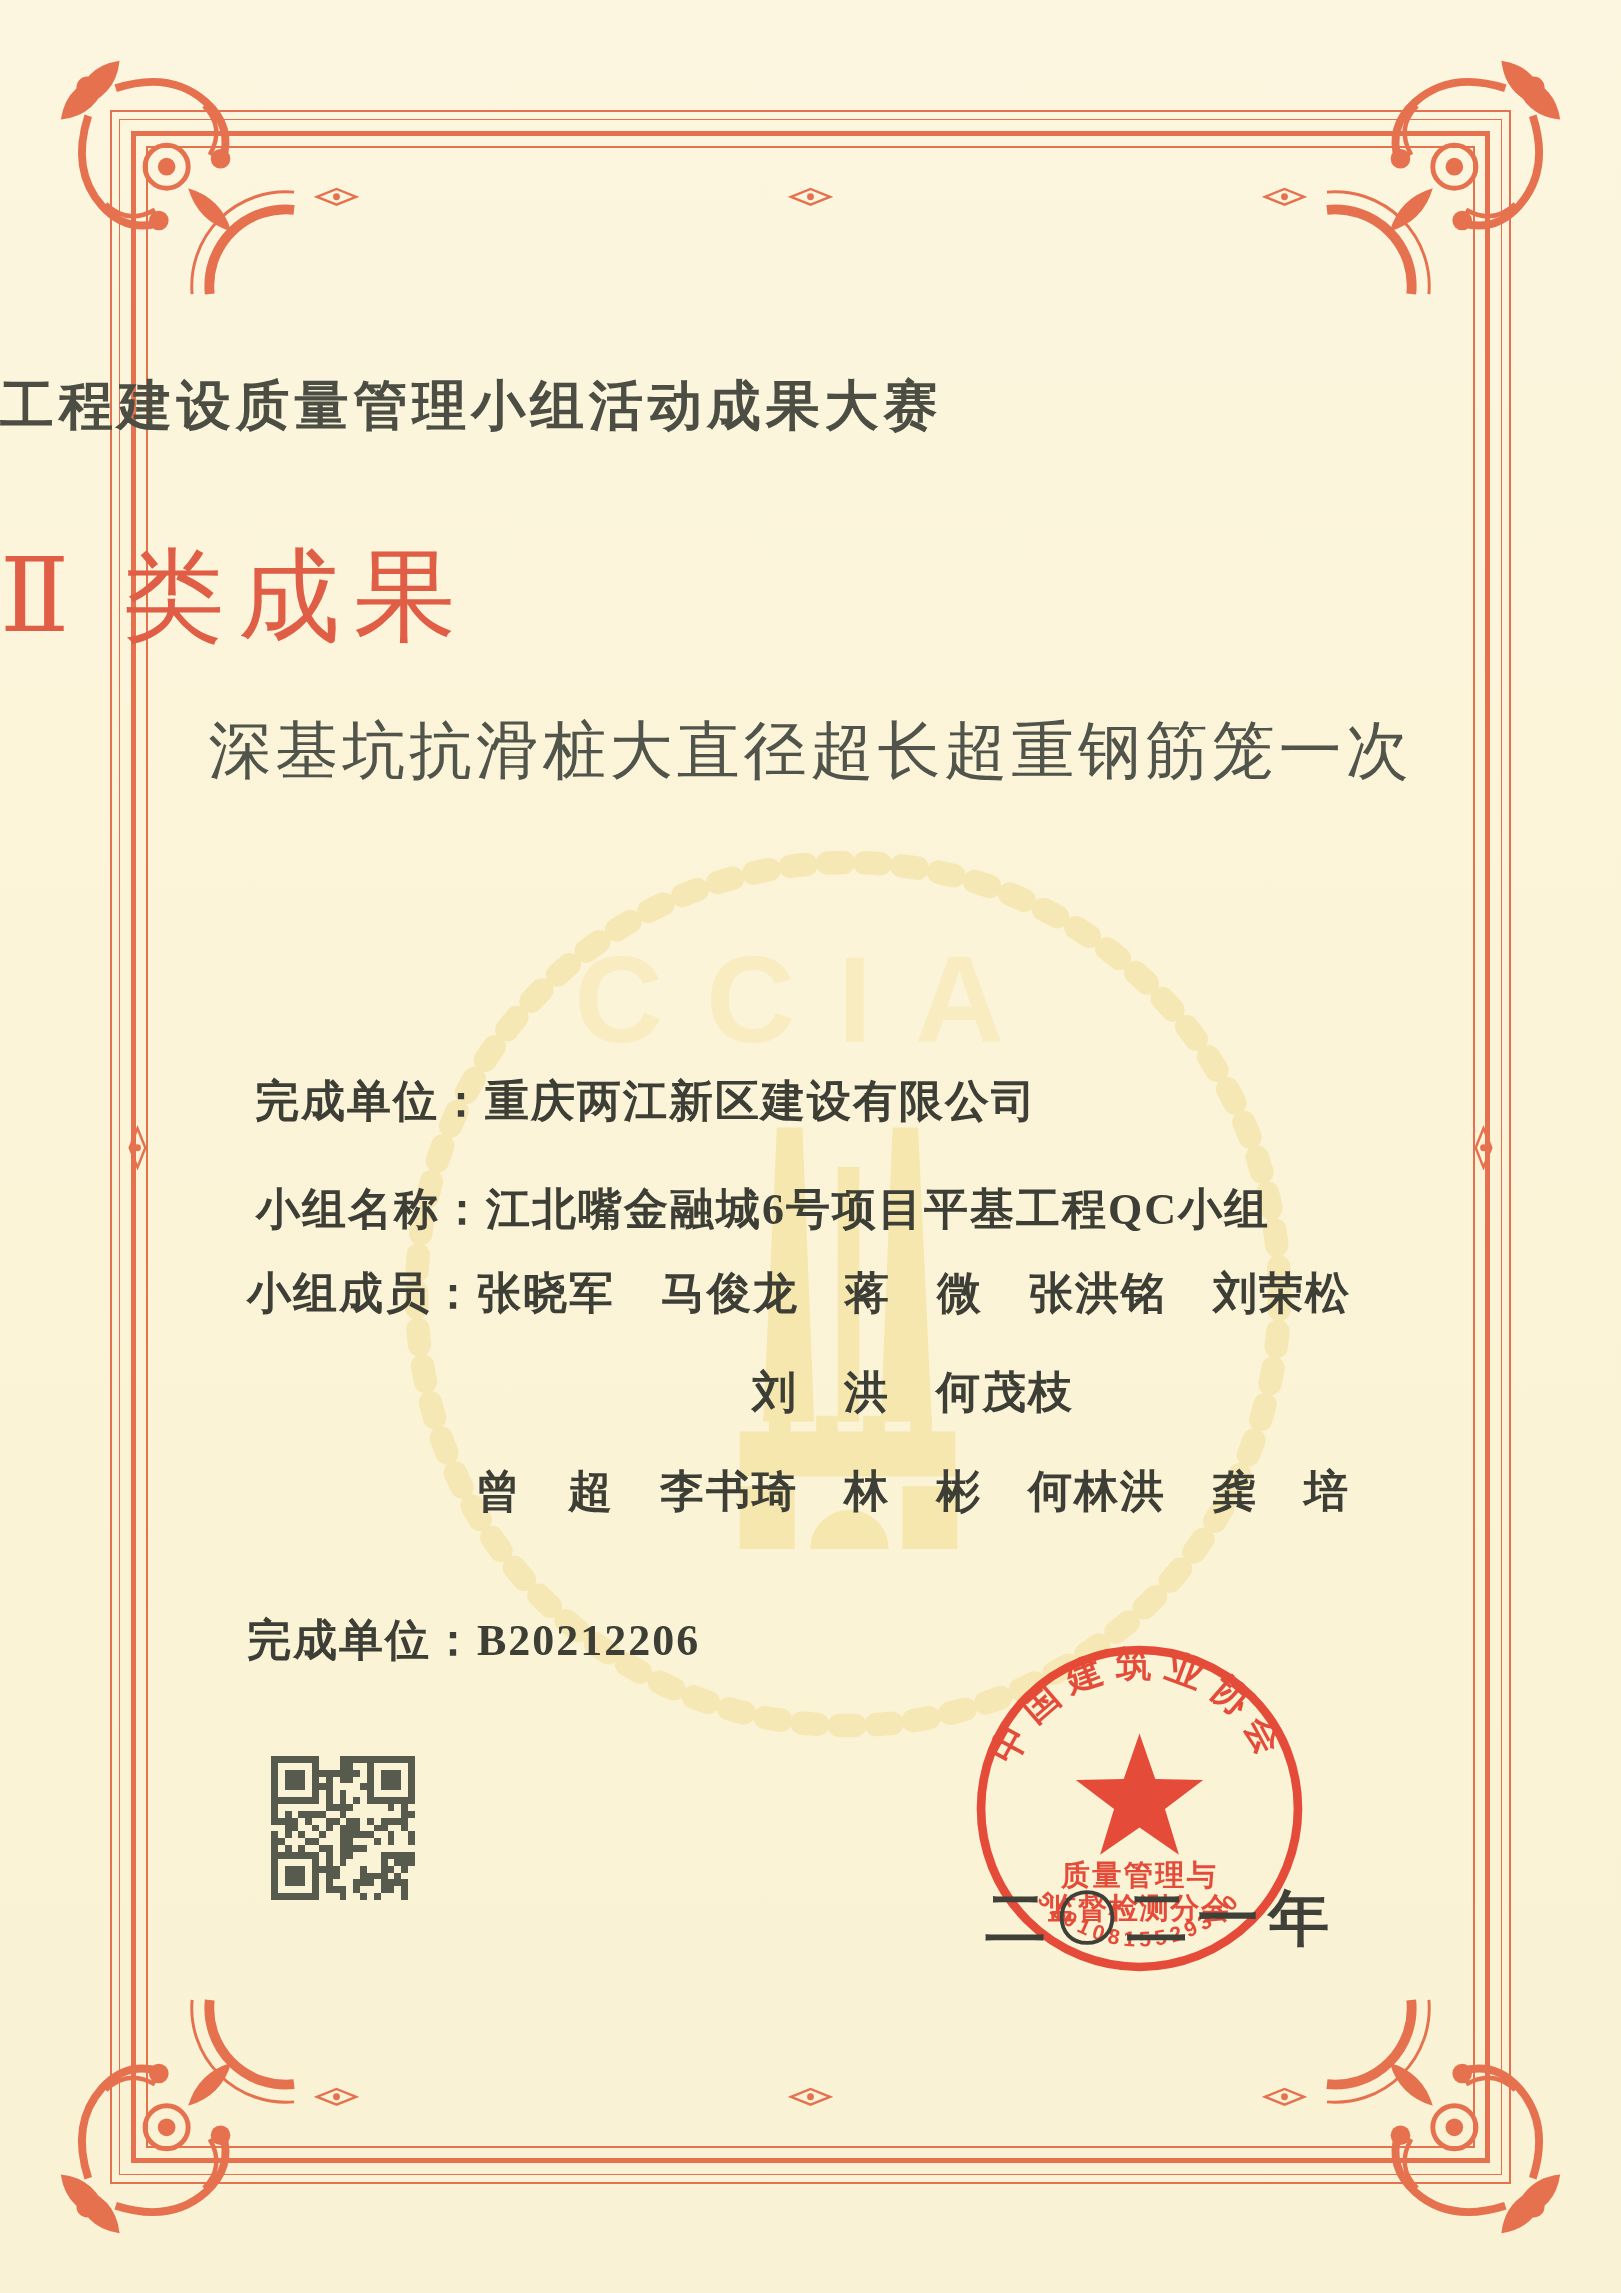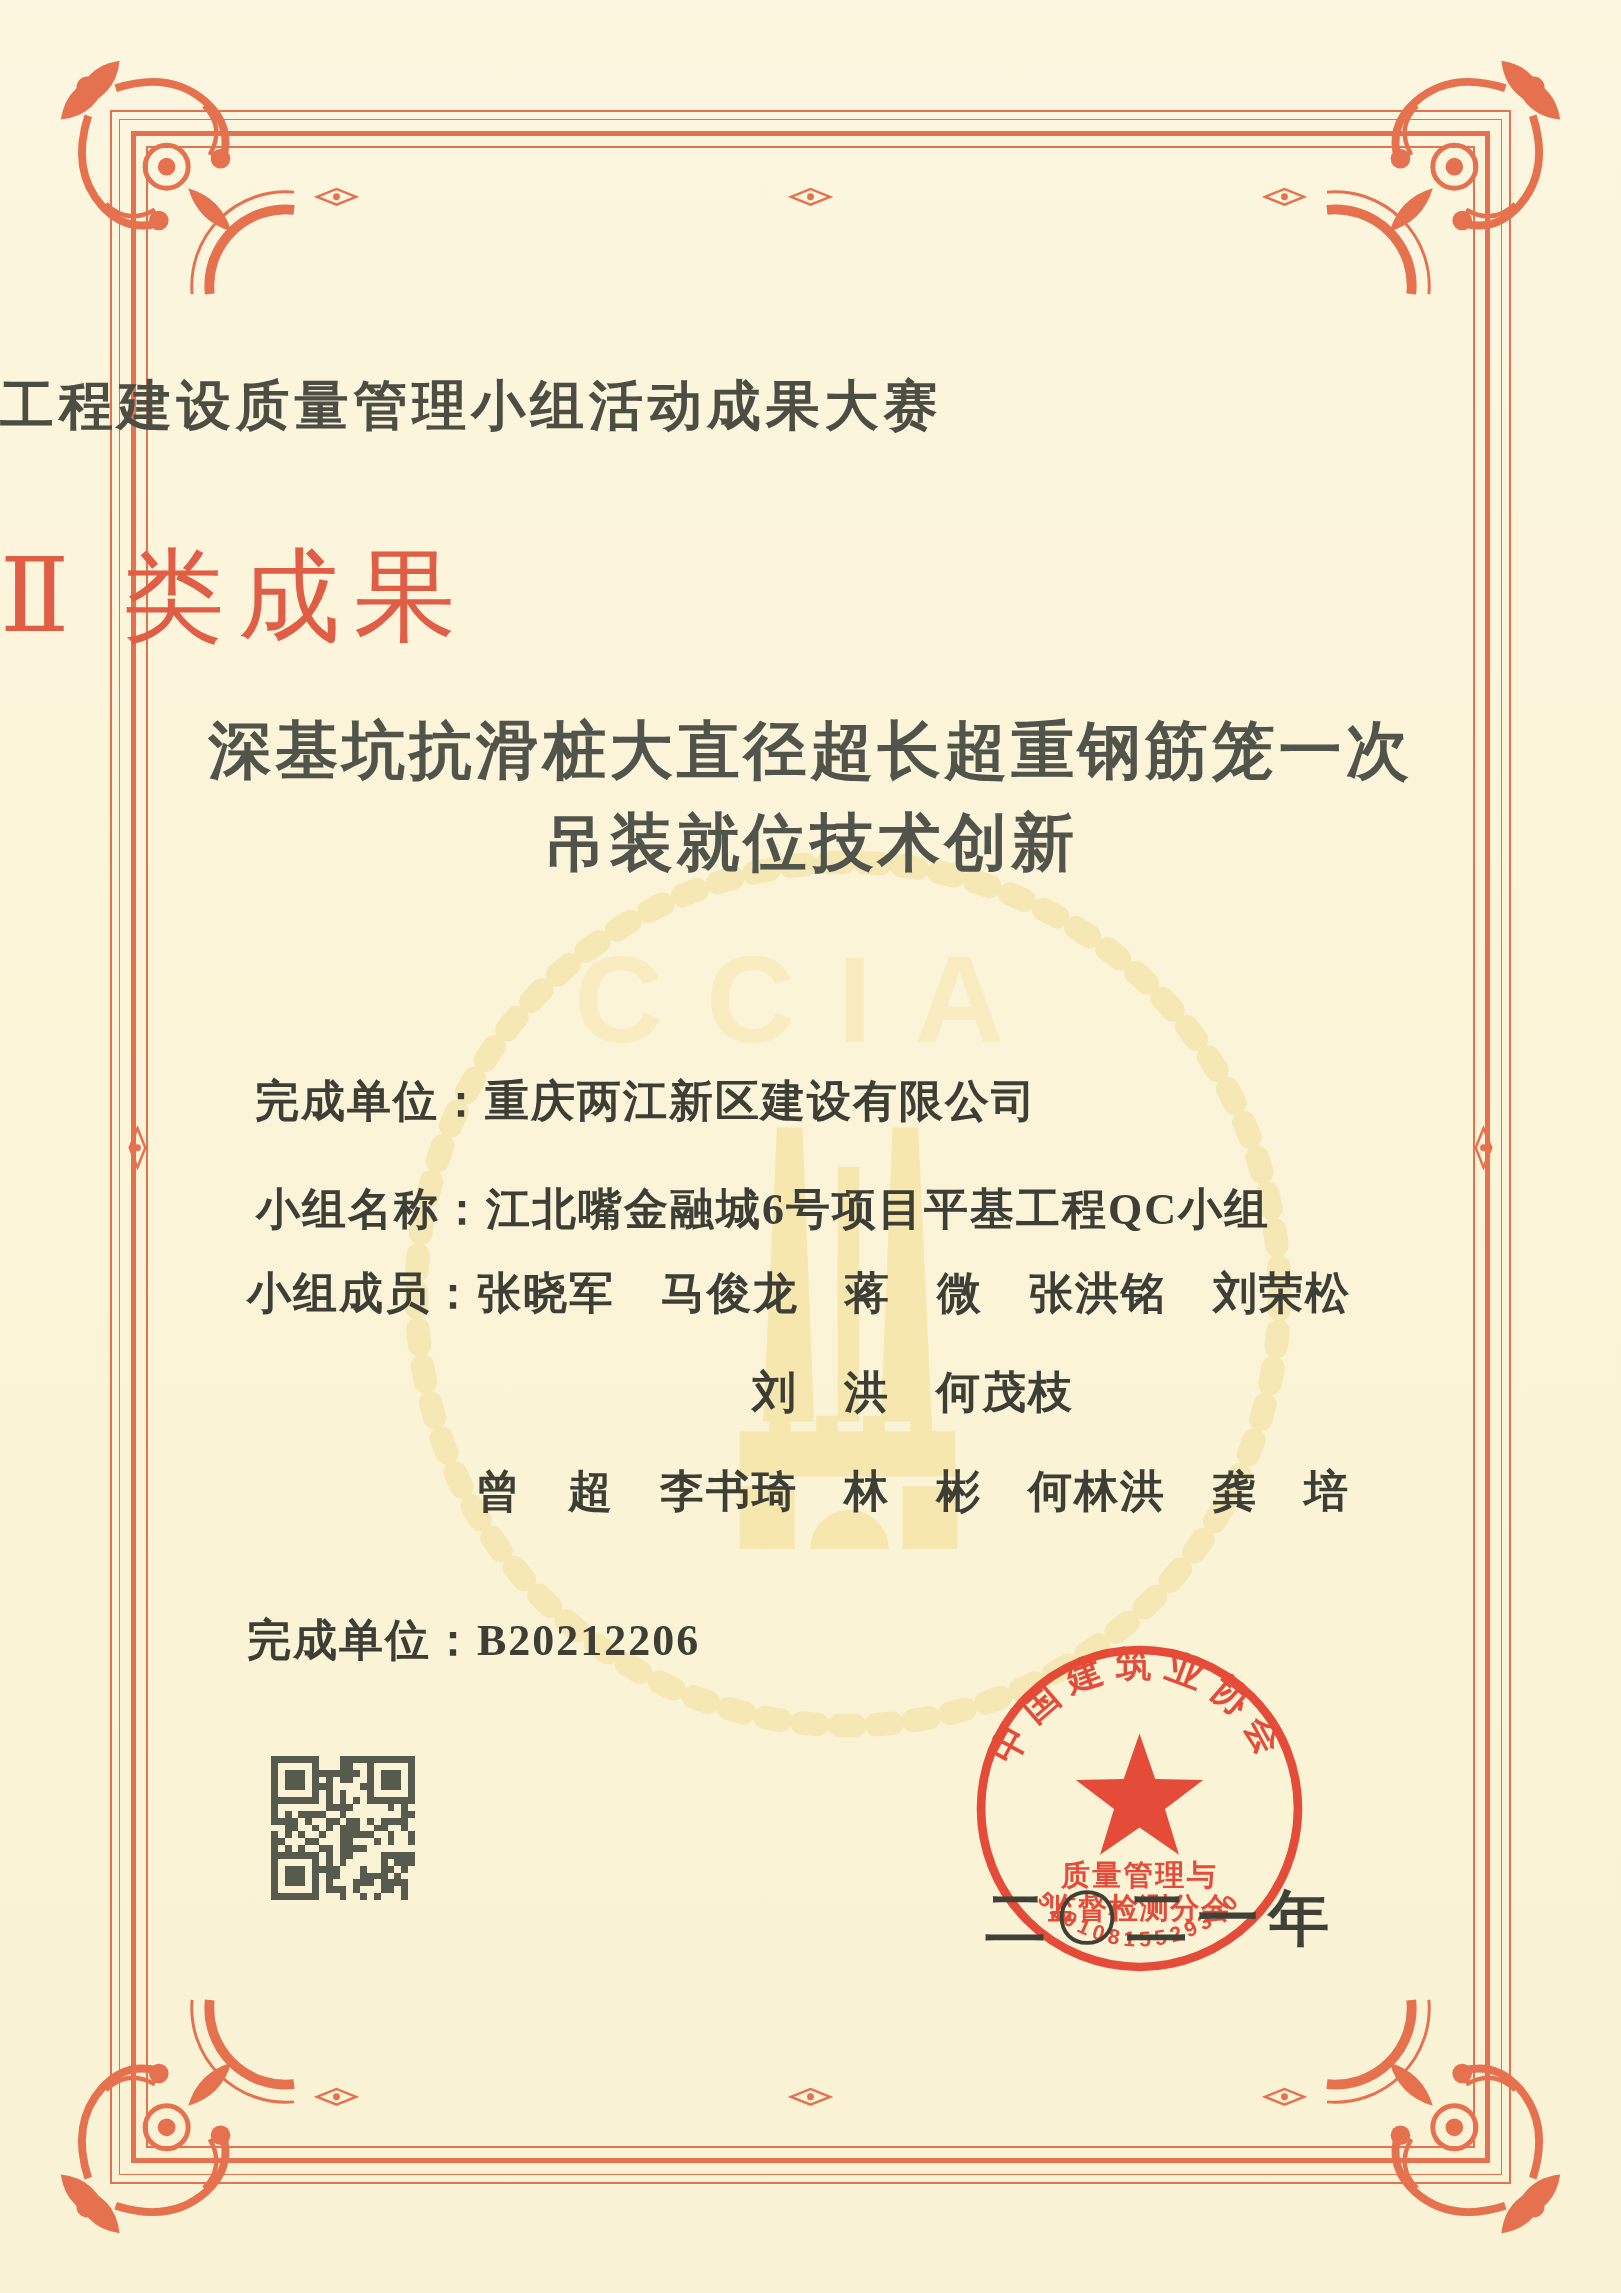--- a/index.html
+++ b/index.html
@@ -34,21 +34,21 @@
   .competition-title{
     position:absolute; left:0; right:0; top:370px; 
     font-family:"Liberation Sans","DejaVu Sans",sans-serif;
     font-weight:700; font-size:54px; letter-spacing:4.9px; color:#4c4e44;
   }
   .award-class{
     position:absolute; left:0; right:0; top:529px; 
     font-weight:400; font-size:102px; letter-spacing:13.7px; color:#df5e45;
   }
   .ach-title{position:absolute; left:118px; right:118px; text-align:center;
-    font-size:63px; letter-spacing:3.9px; color:#50544a; font-weight:700;}
+    font-size:63px; letter-spacing:3.9px; color:#50544a; font-weight:400;}
   .ach-l1{top:708px;}
   .ach-l2{top:800px;}
   .field{position:absolute; left:247px; font-size:44px; font-weight:700; color:#3d3f36; letter-spacing:2px;}
   .field .lbl{font-weight:700;}
   .field .val{font-weight:700;}
   .f-unit{top:1072px;margin-left:8px;}
   .f-team{top:1180px;margin-left:9px;}
   .f-members{top:1264px;text-align:center;}
   .member-row{font-weight:700; letter-spacing:2px;}
   .member-row + .member-row{margin-top:40px; padding-left:228px;}
@@ -202,21 +202,20 @@
       <rect x="20" y="386" width="56" height="64"></rect>
       <rect x="186" y="386" width="56" height="64"></rect>
     </g>
   </svg>
 
   <div class="competition-title">工程建设质量管理小组活动成果大赛</div>
 
   <div class="award-class">Ⅱ 类成果</div>
 
   <div class="ach-title ach-l1">深基坑抗滑桩大直径超长超重钢筋笼一次</div>
-  <div class="ach-title ach-l2">吊装就位技术创新</div>
 
   <div class="field f-unit">
     <span class="lbl">完成单位：</span><span class="val">重庆两江新区建设有限公司</span>
   </div>
   <div class="field f-team">
     <span class="lbl">小组名称：</span><span class="val">江北嘴金融城6号项目平基工程QC小组</span>
   </div>
   <div class="field f-members">
     <div class="member-row">
       <span class="lbl">小组成员：</span><span class="member-line1">张晓军　马俊龙　蒋　微　张洪铭　刘荣松</span>

